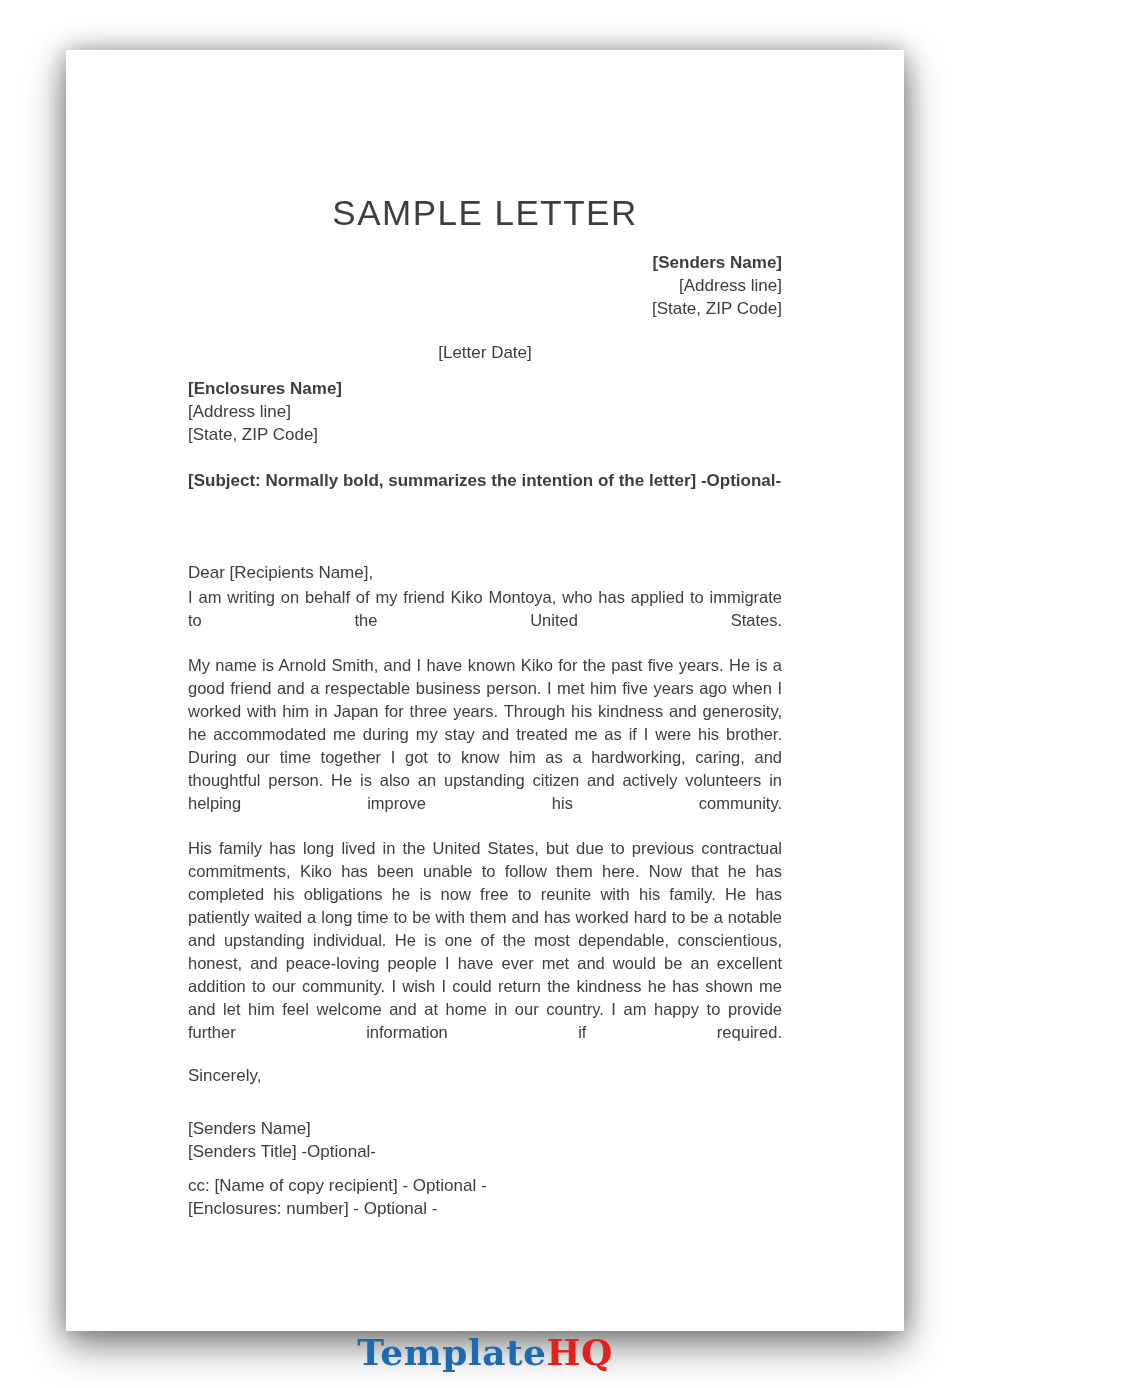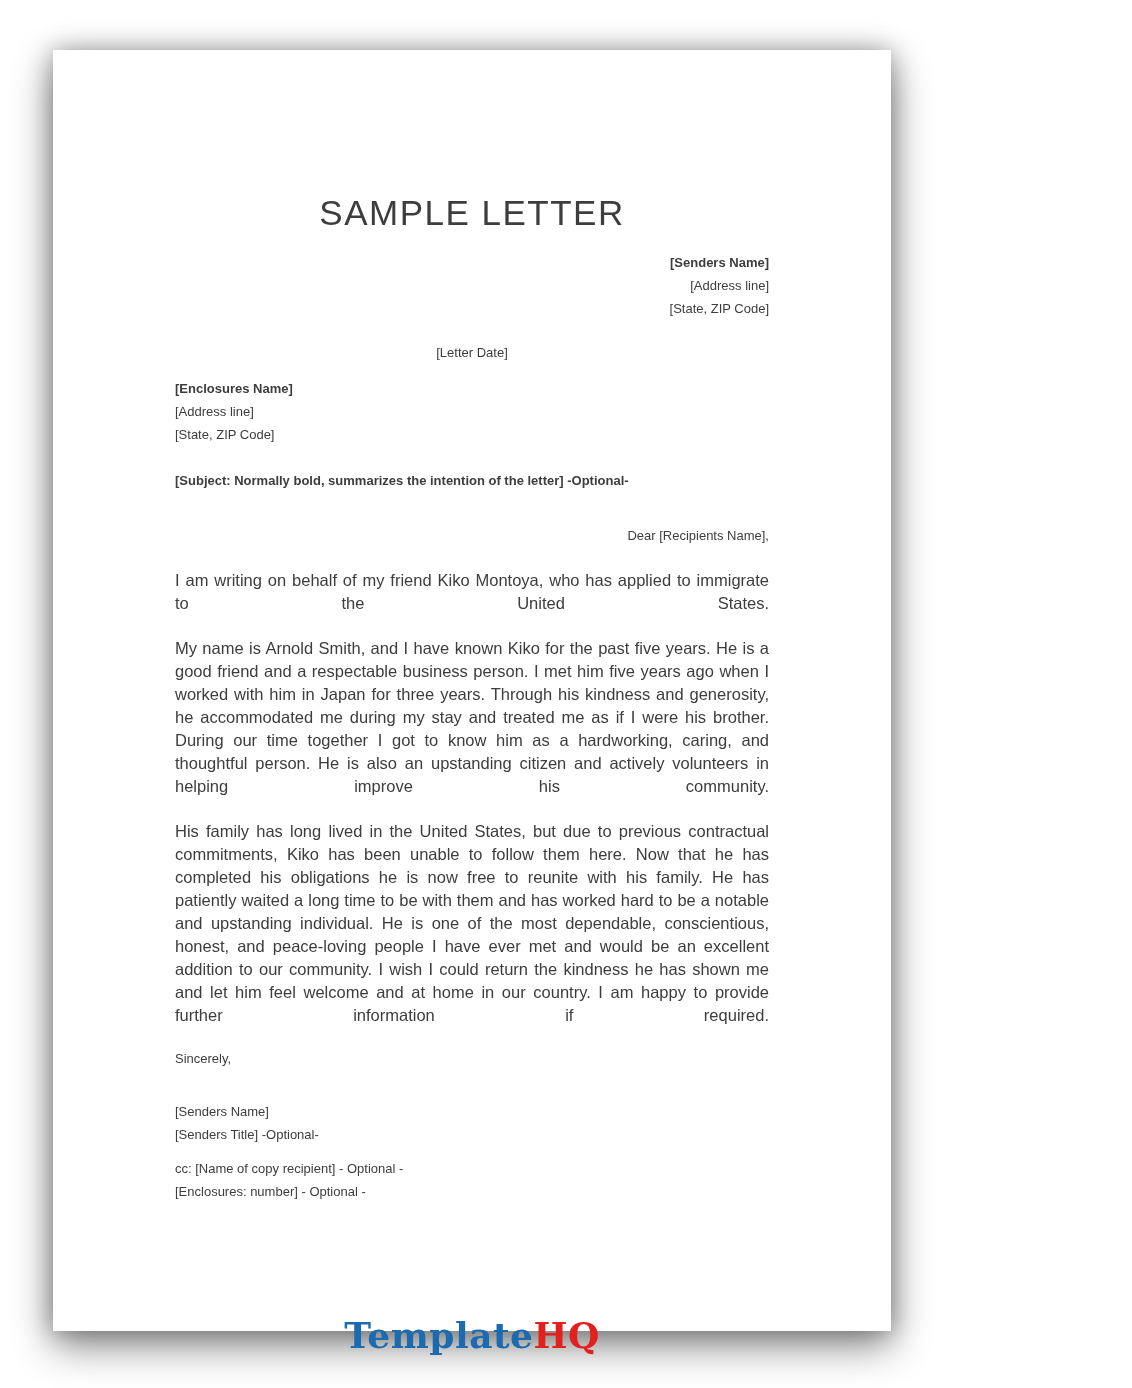--- a/index.html
+++ b/index.html
@@ -6,65 +6,65 @@
     margin: 0;
     padding: 0;
     background: #ffffff;
     width: 1132px;
     height: 1388px;
     overflow: hidden;
     font-family: "Liberation Sans", sans-serif;
   }
   .paper {
     position: absolute;
-    left: 53px;
+    left: 66px;
     top: 50px;
     width: 838px;
     height: 1281px;
     box-sizing: border-box;
     padding: 0 122px;
     background: #ffffff;
     box-shadow: 0 14px 38px rgba(0,0,0,0.48), 0 0 22px rgba(0,0,0,0.28);
   }
   .title {
     margin: 141px 0 0 0;
     font-size: 35px;
     line-height: 44px;
     font-weight: 400;
     letter-spacing: 1.5px;
     color: #3d3d3d;
     text-align: center;
   }
   .line {
-    font-size: 13px;
+    font-size: 17px;
     line-height: 23px;
     color: #3d3d3d;
     margin: 0;
   }
   .bold { font-weight: bold; }
   .sender-block {
     margin-top: 16px;
     text-align: right;
   }
   .date-line {
     margin-top: 21px;
     text-align: center;
   }
   .recipient-block { margin-top: 13px; }
   .subject-line { margin-top: 23px; }
-  .salutation { margin-top: 32px; text-align: right; }
+  .salutation { margin-top: 69px; }
   .body-paragraph {
     font-size: 16.5px;
     line-height: 23px;
     color: #3d3d3d;
     margin: 22px 0 0 0;
     text-align: justify;
     text-align-last: justify;
   }
-  .body-paragraph.first { margin-top: 22px; }
+  .body-paragraph.first { margin-top: 2px; }
   .closing { margin-top: 20px; }
   .signature-block { margin-top: 30px; }
   .enclosure-block { margin-top: 11px; }
   .footer-logo {
     margin-top: 110px;
     text-align: center;
     font-family: "DejaVu Serif", serif;
     font-weight: bold;
     font-size: 36px;
     line-height: 44px;

